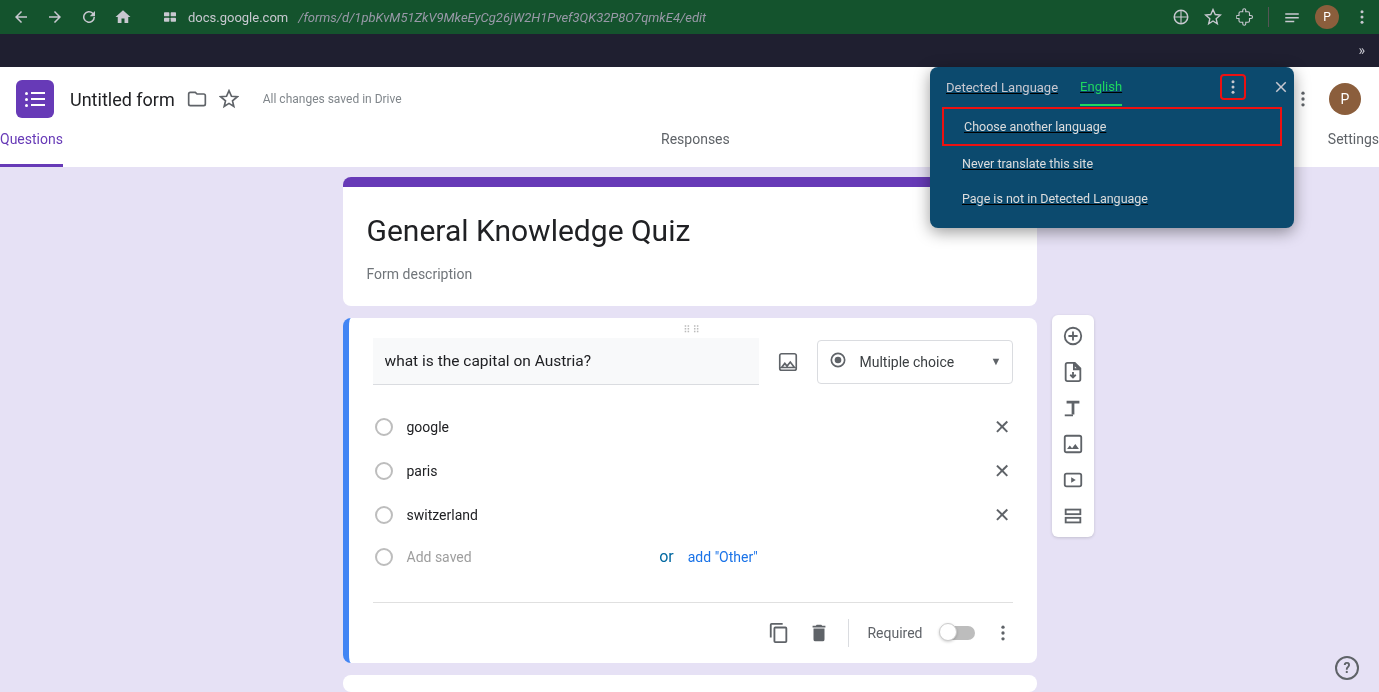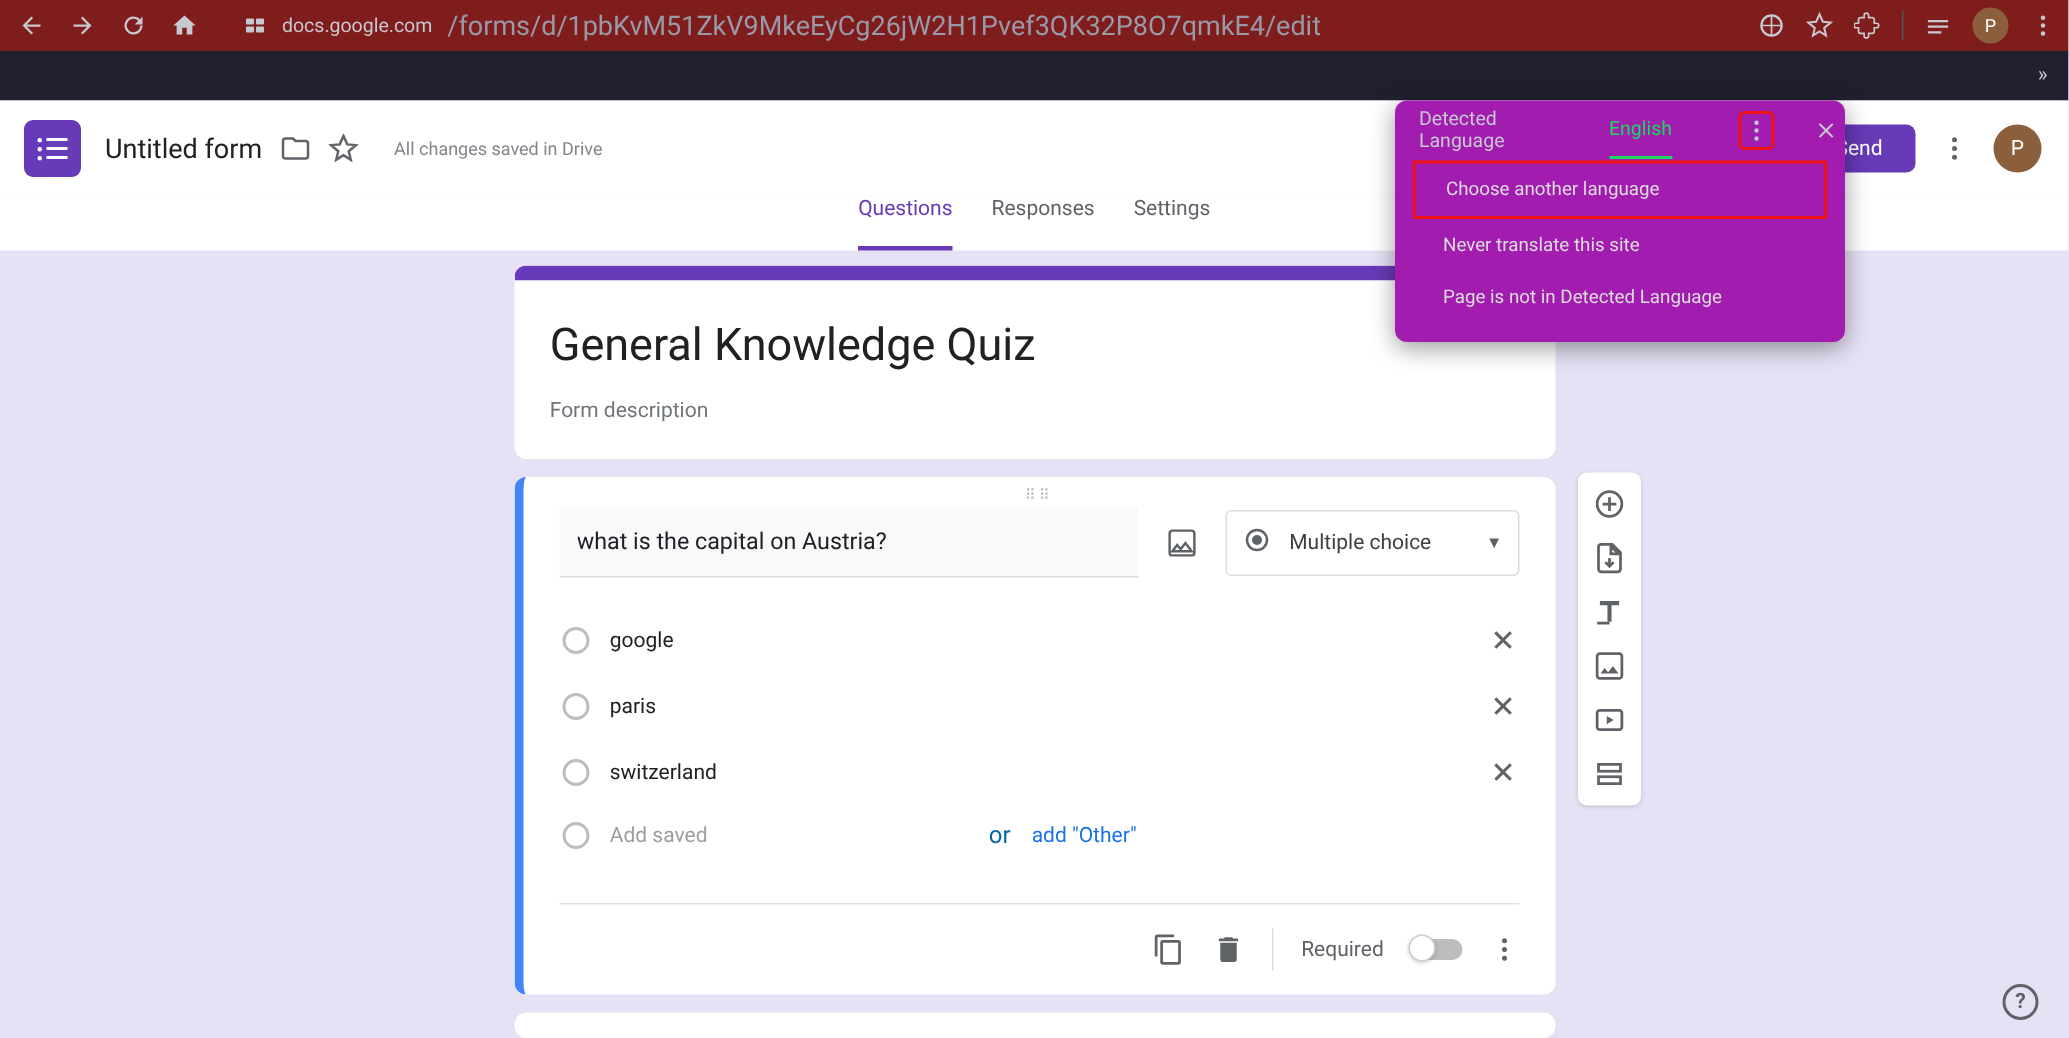--- a/index.html
+++ b/index.html
@@ -1,34 +1,34 @@
 <!DOCTYPE html>
 <html><head>
 <meta charset="utf-8">
 <style>
 * { margin: 0; padding: 0; box-sizing: border-box; font-family: 'Google Sans', Roboto, Arial, sans-serif; }
 body { width: 1379px; height: 692px; background: #e6e1f5; overflow: hidden; position: relative; }
 
 
-.browser-bar { height: 34px; background: #7f1d1d; display: flex; align-items: center; gap: 8px; padding: 0 8px; color: #c8c8d0; position: relative; }
+.browser-bar { height: 34px; background: #14532d; display: flex; align-items: center; gap: 8px; padding: 0 8px; color: #c8c8d0; position: relative; }
 .browser-bar .nav-icons { display: flex; gap: 16px; align-items: center; margin-left: 4px; }
 .browser-bar svg { width: 18px; height: 18px; fill: #c8c8d0; }
 .addr { display: flex; align-items: center; gap: 10px; background: transparent; border-radius: 16px; padding: 0 6px; margin-left: 16px; }
 .addr .site { font-size: 13px; color: #c8c8d0; }
-.addr .url { font-size: 18px; color: #9999a8; }
+.addr .url { font-size: 13px; color: #9999a8; font-style: italic; }
 .right-icons { position: absolute; right: 8px; display: flex; gap: 14px; align-items: center; }
 .right-icons .avatar { width: 24px; height: 24px; border-radius: 50%; background: #8b5e3c; color: #fff; font-size: 12px; display: flex; align-items: center; justify-content: center; }
 .right-icons svg { width: 18px; height: 18px; fill: #c8c8d0; }
 
 
 .browser-row2 { height: 33px; background: #1f1f30; position: relative; }
 .browser-row2 .chev { position: absolute; right: 14px; top: 8px; color: #c8c8d0; font-size: 14px; }
 
 
-.translate-popup { position: absolute; left: 930px; top: 33px; width: 300px; background: #a21caf; border-radius: 8px; box-shadow: 0 4px 16px rgba(0,0,0,.4); z-index: 50; }
+.translate-popup { position: absolute; left: 930px; top: 33px; width: 364px; background: #0c4a6e; border-radius: 8px; box-shadow: 0 4px 16px rgba(0,0,0,.4); z-index: 50; text-decoration: underline; }
 .translate-tabs { display: flex; align-items: center; height: 40px; padding: 0 4px 0 16px; gap: 22px; }
 .translate-tabs .tab { font-size: 13px; color: #c8c8d0; padding-bottom: 10px; padding-top: 10px; }
 .translate-tabs .tab.active { color: #1ed760; border-bottom: 2px solid #1ed760; }
 .translate-tabs .dots { width: 26px; height: 26px; border: 2px solid #e11; border-radius: 4px; display: flex; align-items: center; justify-content: center; }
 .translate-tabs .dots svg { width: 18px; height: 18px; fill: #c8c8d0; }
 .translate-tabs .close { color: #c8c8d0; margin-left: 4px; }
 .translate-menu { padding: 0 12px 12px 12px; }
 .translate-menu .mi { font-size: 12.5px; color: #ddd; padding: 10px 20px; }
 .translate-menu .mi.highlight { border: 2px solid #e11; }
 
@@ -37,21 +37,21 @@
 .forms-logo { width: 38px; height: 38px; background: #673ab7; border-radius: 6px; display: flex; flex-direction: column; justify-content: center; align-items: center; padding: 7px 8px; gap: 3px; }
 .form-name { font-size: 18px; color: #202124; margin-left: 4px; }
 .hdr-icon { width: 20px; height: 20px; fill: #5f6368; }
 .saved-text { font-size: 12px; color: #80868b; margin-left: 12px; }
 .app-header-right { position: absolute; right: 18px; display: flex; align-items: center; gap: 16px; }
 .send-btn { background: #673ab7; color: #fff; font-size: 14px; padding: 8px 22px; border-radius: 6px; border: none; }
 .more-menu { width: 20px; height: 20px; fill: #5f6368; }
 .profile { width: 32px; height: 32px; border-radius: 50%; background: #8b5e3c; color: #fff; display: flex; align-items: center; justify-content: center; font-size: 14px; }
 
 
-.form-tabs { position: absolute; top: 131px; left: 0; right: 0; height: 36px; background: #fff; display: flex; justify-content: center; gap: 26px; z-index: 9; }
+.form-tabs { position: absolute; top: 131px; left: 0; right: 0; height: 36px; background: #fff; display: flex; justify-content: space-between; gap: 26px; z-index: 9; }
 .form-tabs .ft { font-size: 14px; color: #5f6368; padding-bottom: 10px; cursor: pointer; }
 .form-tabs .ft.active { color: #673ab7; border-bottom: 3px solid #673ab7; }
 
 
 .canvas { position: absolute; top: 167px; left: 0; right: 0; bottom: 0; overflow-y: auto; display: flex; flex-direction: column; align-items: center; padding-top: 10px; }
 .card { width: 694px; background: #fff; border-radius: 8px; position: relative; }
 .title-card { border-top: 10px solid #673ab7; padding: 26px 24px 24px; margin-bottom: 12px; }
 .title-card .ft-title { font-size: 30px; color: #202124; margin-bottom: 18px; }
 .title-card .ft-desc { font-size: 14px; color: #70757a; }
 

